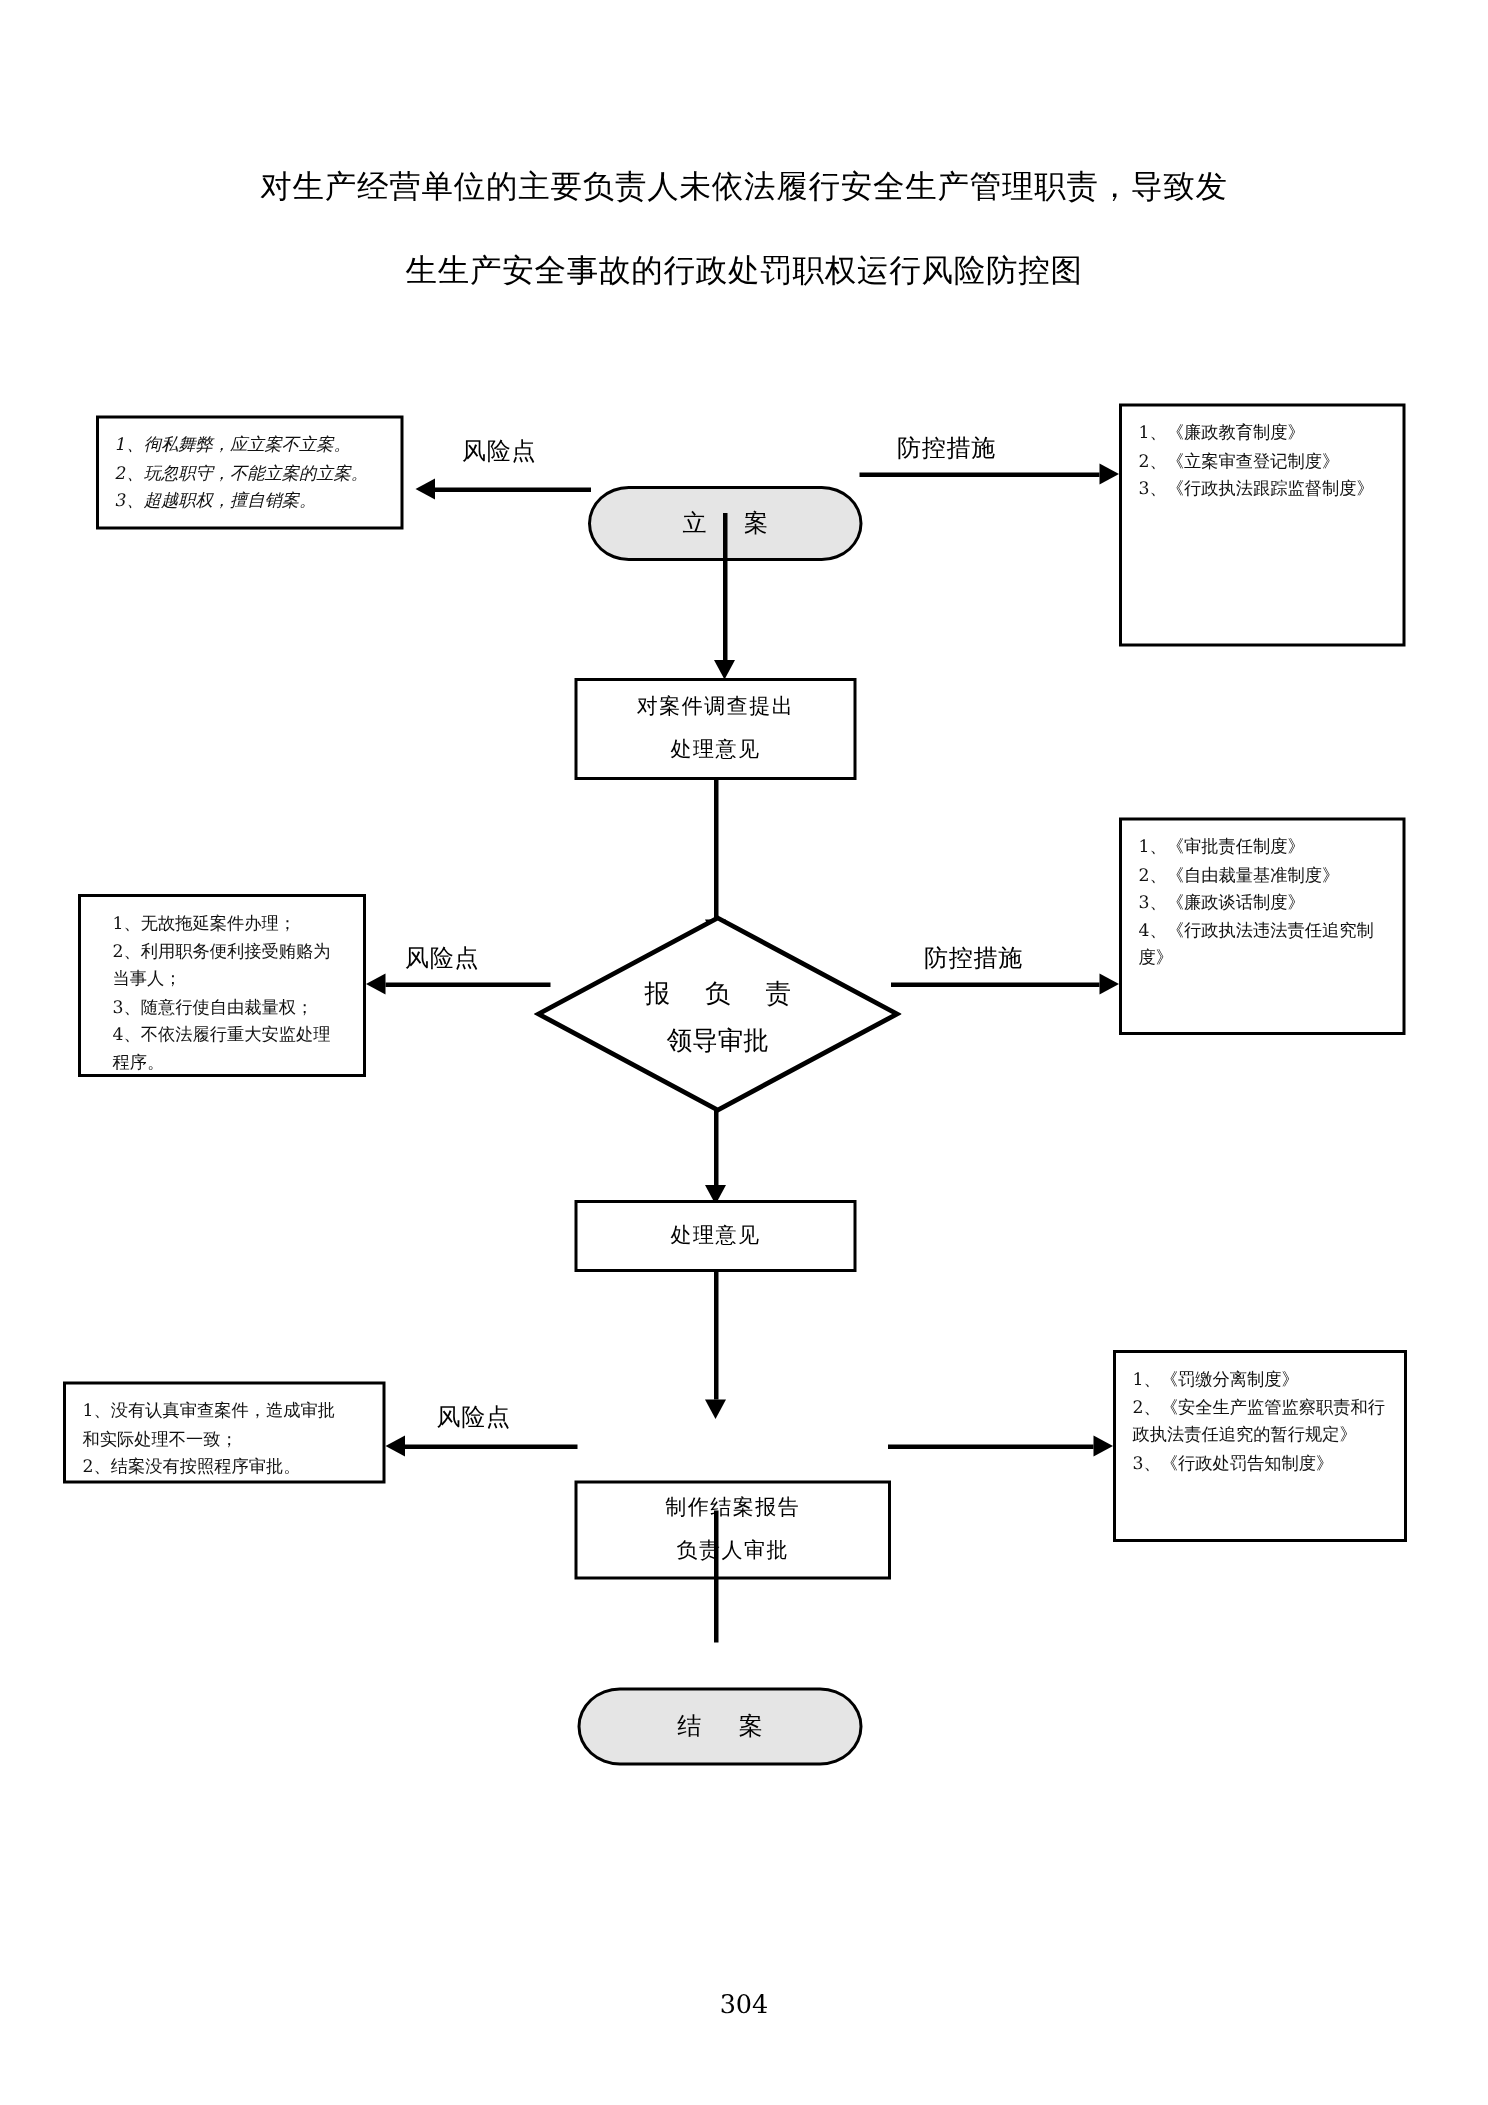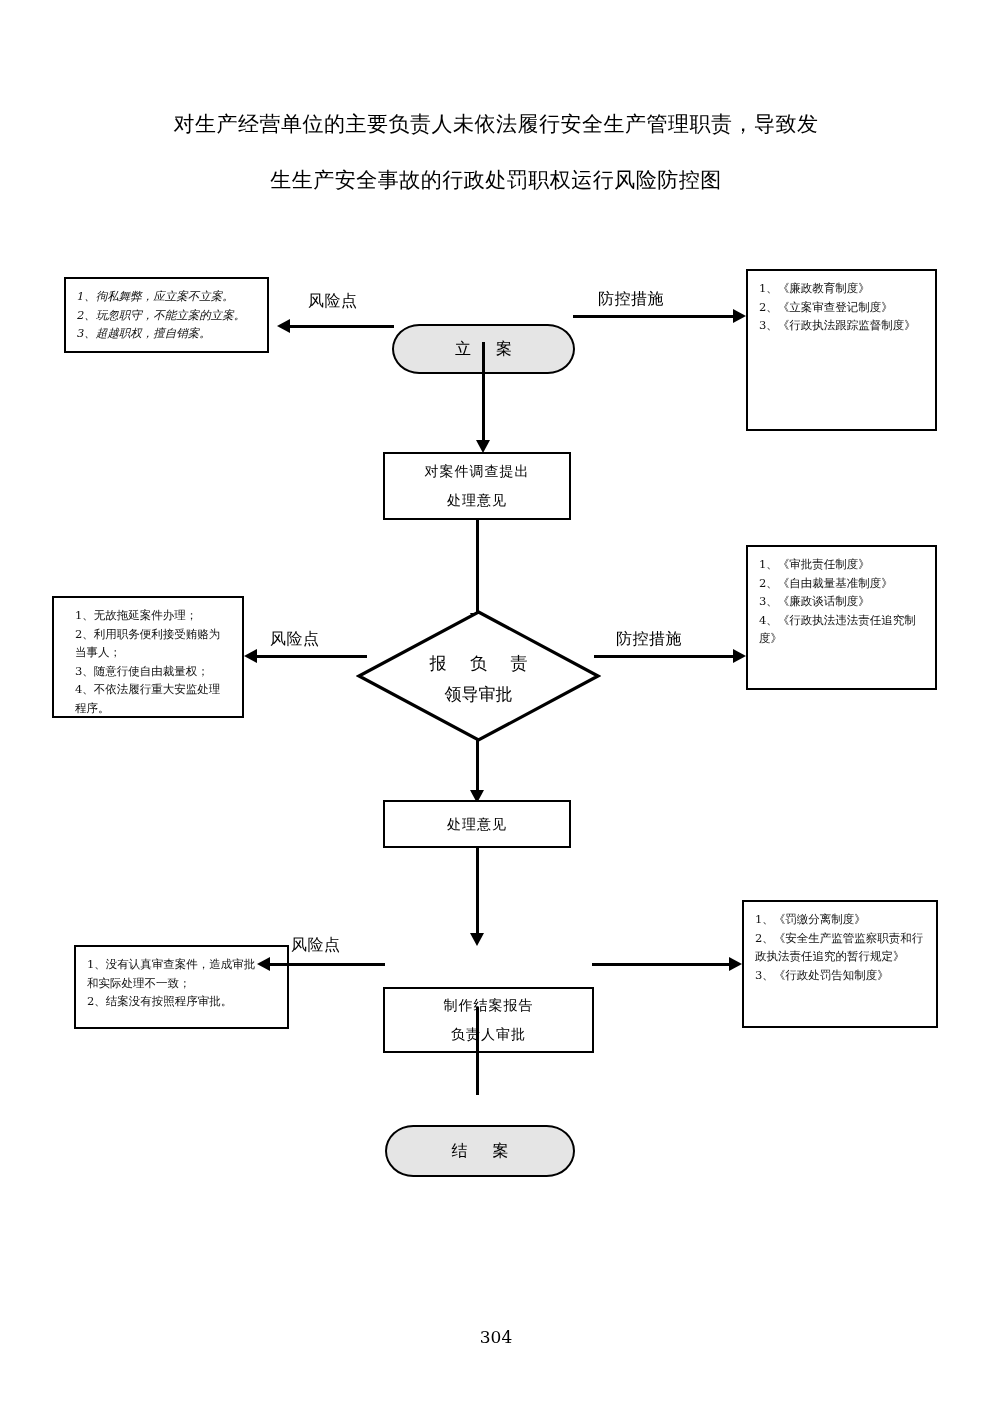--- a/index.html
+++ b/index.html
@@ -215,21 +215,21 @@
   <div class="line-v" style="left:476px; top:740px; height:50px;"></div>
   <div class="arrow down" style="left:470px; top:790px;"></div>
 
   <div class="abs proc-box" style="left:383px; top:800px; width:188px; height:48px;">
     <span class="pb-line">处理意见</span>
   </div>
 
   <div class="line-v" style="left:476px; top:848px; height:85px;"></div>
   <div class="arrow down" style="left:470px; top:933px;"></div>
 
-  <div class="abs note-box" style="left:42px; top:945px; width:215px; height:84px;margin-left:32px;">
+  <div class="abs note-box" style="left:42px; top:921px; width:215px; height:68px;">
     <span class="nb-line">1、没有认真审查案件，造成审批</span>
     <span class="nb-line">和实际处理不一致；</span>
     <span class="nb-line">2、结案没有按照程序审批。</span>
   </div>
 
   <div class="abs note-box" style="left:742px; top:900px; width:196px; height:128px;">
     <span class="nb-line">1、《罚缴分离制度》</span>
     <span class="nb-line">2、《安全生产监管监察职责和行</span>
     <span class="nb-line">政执法责任追究的暂行规定》</span>
     <span class="nb-line">3、《行政处罚告知制度》</span>

